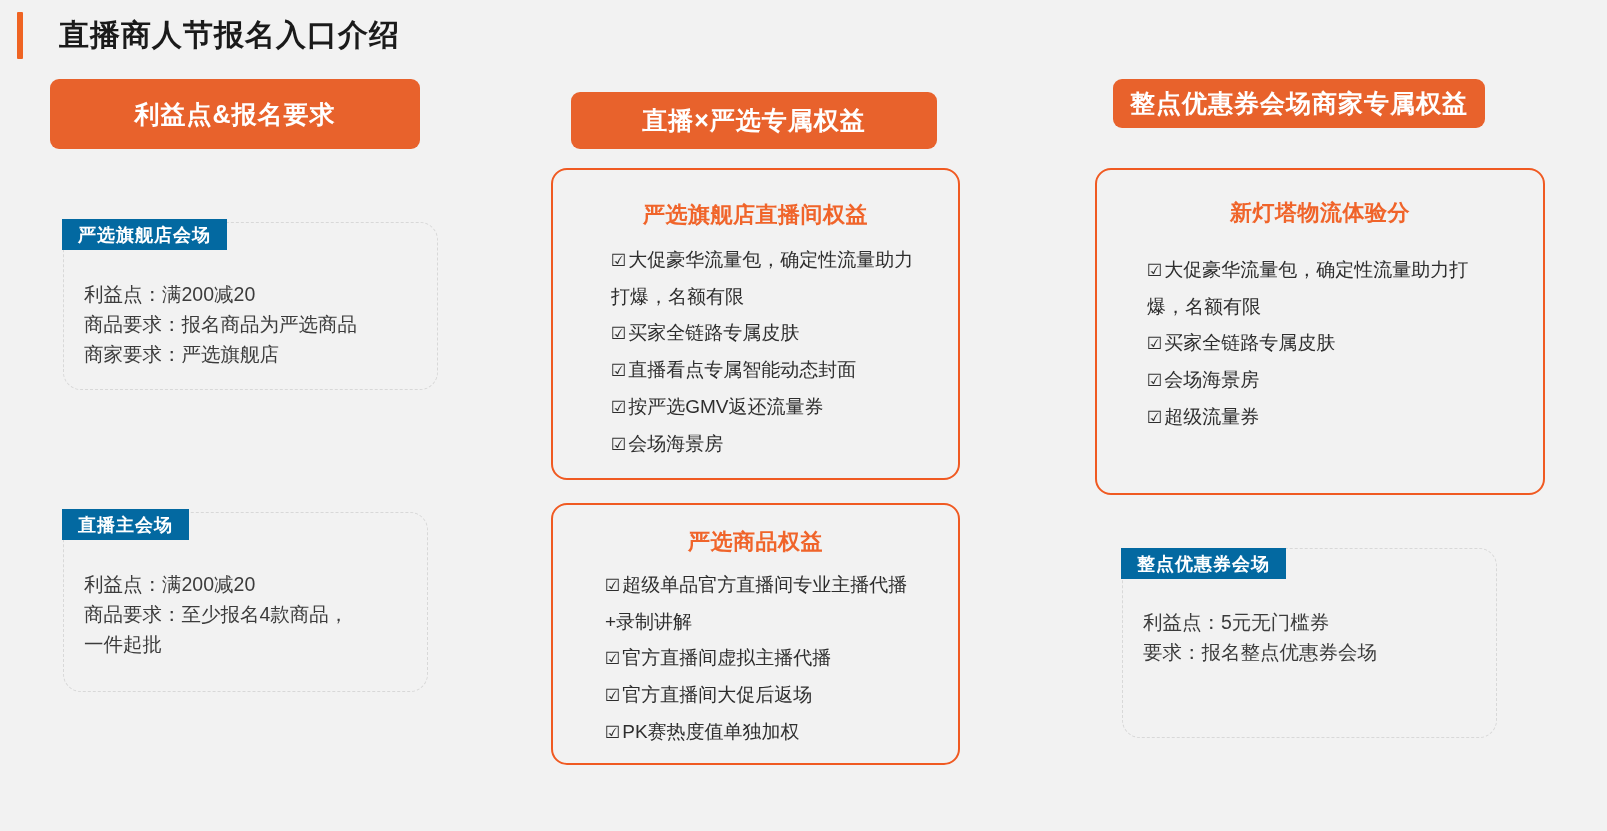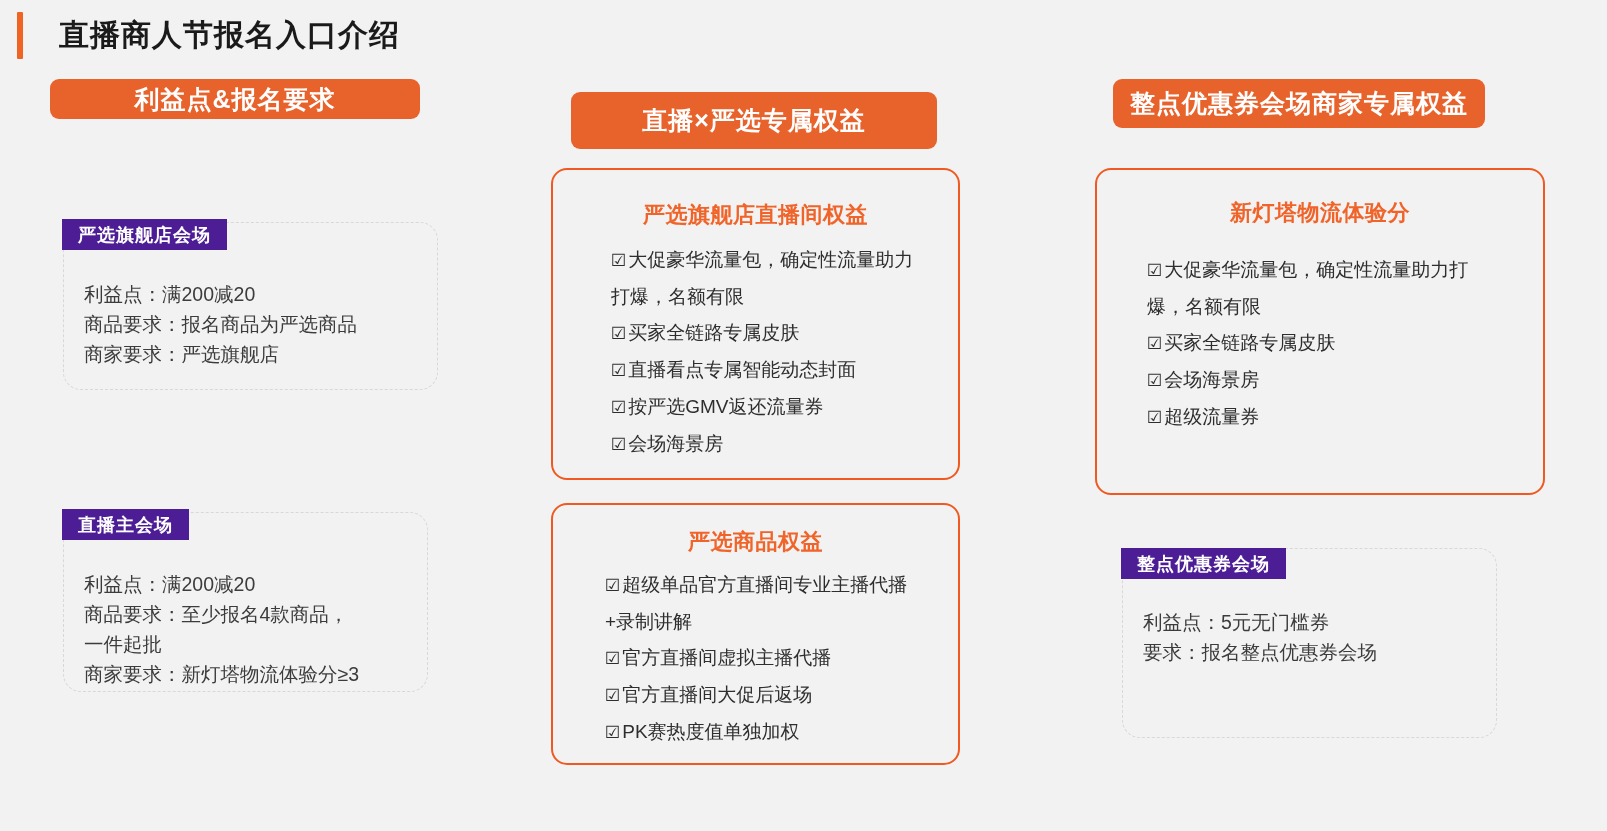--- a/index.html
+++ b/index.html
@@ -49,40 +49,40 @@
     color: #ffffff;
     font-size: 25px;
     font-weight: bold;
     letter-spacing: 1px;
     display: flex;
     align-items: center;
     justify-content: center;
     white-space: nowrap;
     box-sizing: border-box;
   }
-  #col-header-0 { left: 50px;   top: 79px;  width: 370px; height: 40px; }
+  #col-header-0 { left: 50px;   top: 79px;  width: 370px; height: 70px; }
   #col-header-1 { left: 571px;  top: 79px;  width: 366px; height: 57px; margin-top: 13px; }
   #col-header-2 { left: 1113px; top: 79px;  width: 372px; height: 49px; }
 
   
   .dashed-card {
     position: absolute;
     border: 1.5px dashed #d8d8d8;
     border-radius: 18px;
     background: transparent;
     box-sizing: border-box;
   }
   #dashed-card-0 { left: 63px;   top: 222px; width: 375px; height: 168px; }
   #dashed-card-1 { left: 63px;   top: 512px; width: 365px; height: 180px; }
   #dashed-card-2 { left: 1122px; top: 548px; width: 375px; height: 190px; }
 
   
   .red-badge {
     position: absolute;
-    background: #4c1d95;
+    background: #0369a1;
     color: #ffffff;
     font-size: 18px;
     font-weight: bold;
     letter-spacing: 1px;
     padding: 0 16px;
     height: 31px;
     display: flex;
     align-items: center;
     justify-content: center;
     white-space: nowrap;
@@ -175,21 +175,20 @@
   <span class="line">商品要求：报名商品为严选商品</span>
   <span class="line">商家要求：严选旗舰店</span>
 </div>
 
 <div class="dashed-card" id="dashed-card-1"></div>
 <div class="red-badge" id="red-badge-1">直播主会场</div>
 <div class="dashed-body" id="dashed-body-1">
   <span class="line">利益点：满200减20</span>
   <span class="line">商品要求：至少报名4款商品，</span>
   <span class="line indent">一件起批</span>
-  <span class="line">商家要求：新灯塔物流体验分≥3</span>
 </div>
 
 <div class="benefit-card" id="benefit-card-0">
   <div class="benefit-title">严选旗舰店直播间权益</div>
   <ul class="benefit-list">
     <li><span class="check-icon">☑</span><span>大促豪华流量包，确定性流量助力打爆，名额有限</span></li>
     <li><span class="check-icon">☑</span><span>买家全链路专属皮肤</span></li>
     <li><span class="check-icon">☑</span><span>直播看点专属智能动态封面</span></li>
     <li><span class="check-icon">☑</span><span>按严选GMV返还流量券</span></li>
     <li><span class="check-icon">☑</span><span>会场海景房</span></li>

